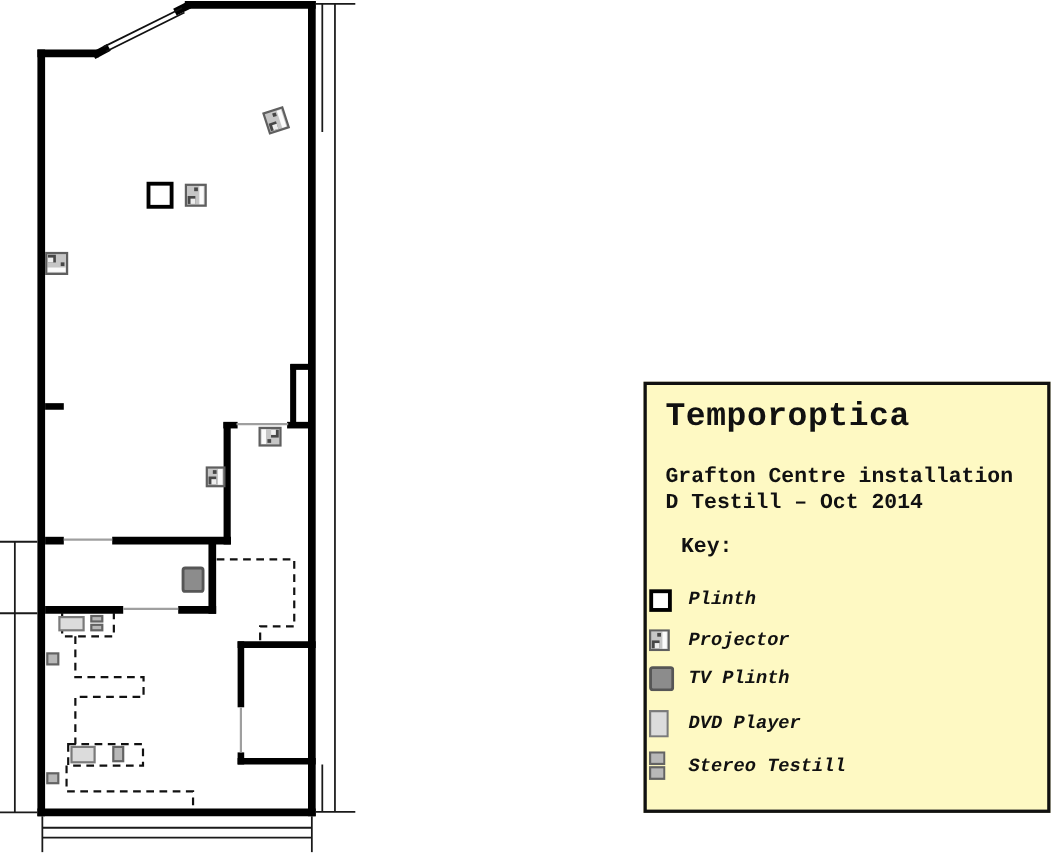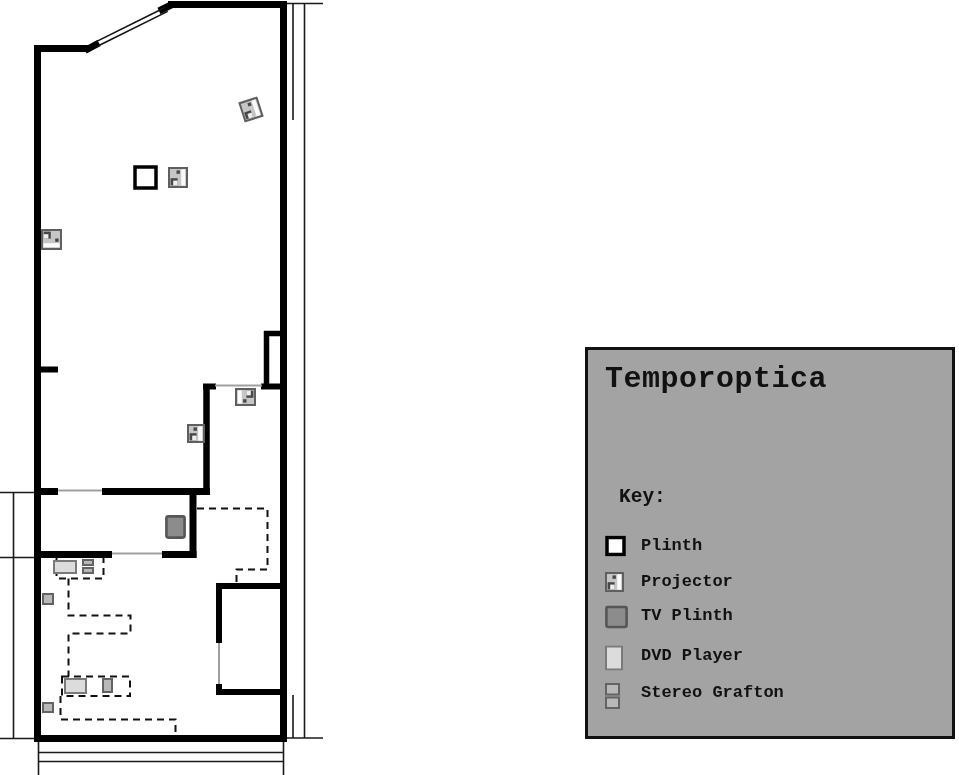--- a/index.html
+++ b/index.html
@@ -1,24 +1,24 @@
 <!DOCTYPE html>
 <html><head>
 <meta charset="utf-8">
 <style>
   html,body{margin:0;padding:0;background:#fff;}
   #stage{position:relative;width:959px;height:775px;background:#ffffff;overflow:hidden;}
   #plan-svg{position:absolute;left:0;top:0;}
   .legend{position:absolute;left:585px;top:347px;width:370px;height:392px;
-          border:3px solid #111;background:#a3a3a3;box-sizing:border-box;
+          border:3px solid #111;background:#fef9c3;box-sizing:border-box;
           font-family:"Liberation Mono","DejaVu Sans Mono",monospace;color:#111;}
   .legend-title{position:absolute;left:17px;top:12px;font-size:30px;font-weight:700;letter-spacing:.5px;white-space:nowrap;}
   .legend-subtitle{position:absolute;left:17px;top:71px;font-size:19.5px;font-weight:700;line-height:24px;white-space:nowrap;}
   .legend-key-heading{position:absolute;left:31px;top:136px;font-size:19.5px;font-weight:700;}
-  .key-row{position:absolute;left:17px;display:flex;transform:translateY(-50%);}
+  .key-row{position:absolute;left:2px;display:flex;align-items:center;transform:translateY(-50%);font-style:italic;}
   .key-icon{width:27px;display:flex;justify-content:flex-start;align-items:center;}
   .key-label{margin-left:9px;font-size:17px;font-weight:700;white-space:nowrap;}
 </style>
 </head>
 <body>
 
 <div id="stage">
 
   <svg id="plan-svg" width="959" height="775" viewBox="0 0 959 775">
 
@@ -145,20 +145,24 @@
           <rect x="1" y="1" width="9" height="13" fill="#b8b8b8" stroke="#636363" stroke-width="2"></rect>
         </g>
         <g transform="translate(48,707.5) rotate(0) translate(-6,-5.5)">
           <rect x="1" y="1" width="10" height="9" fill="#b8b8b8" stroke="#636363" stroke-width="2"></rect>
         </g>
       </g>
   </svg>
 
   <div class="legend">
     <div class="legend-title">Temporoptica</div>
+    <div class="legend-subtitle">
+      <div>Grafton Centre installation</div>
+      <div>D Testill – Oct 2014</div>
+    </div>
     <div class="legend-key-heading">Key:</div>
     <div id="key-rows">
         <div class="key-row" style="top:196px">
     <span class="key-icon">
       <svg width="21" height="21" viewBox="0 0 21 21">
               <rect x="2" y="2" width="17" height="17" fill="#ffffff" stroke="#000000" stroke-width="3.5"></rect>
             </svg>
     </span>
     <span class="key-label">Plinth</span>
   </div>
@@ -190,18 +194,18 @@
     </span>
     <span class="key-label">DVD Player</span>
   </div>
         <div class="key-row" style="top:347px">
     <span class="key-icon">
       <svg width="15" height="28" viewBox="0 0 15 28">
               <rect x="1" y="1" width="13" height="10.5" fill="#b8b8b8" stroke="#636363" stroke-width="2"></rect>
               <rect x="1" y="14.5" width="13" height="10.5" fill="#b8b8b8" stroke="#636363" stroke-width="2"></rect>
             </svg>
     </span>
-    <span class="key-label">Stereo Grafton</span>
+    <span class="key-label">Stereo Testill</span>
   </div>
       </div>
   </div>
 
 </div>
 
 </body></html>

